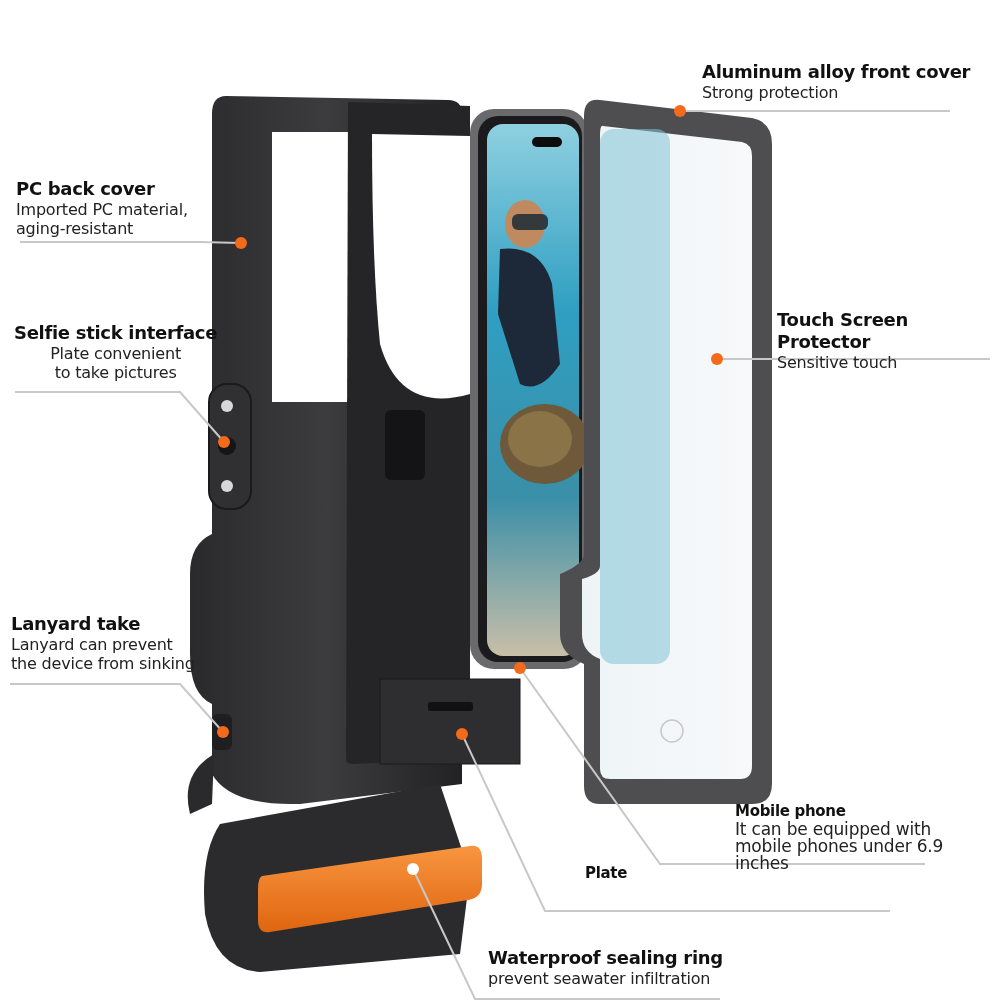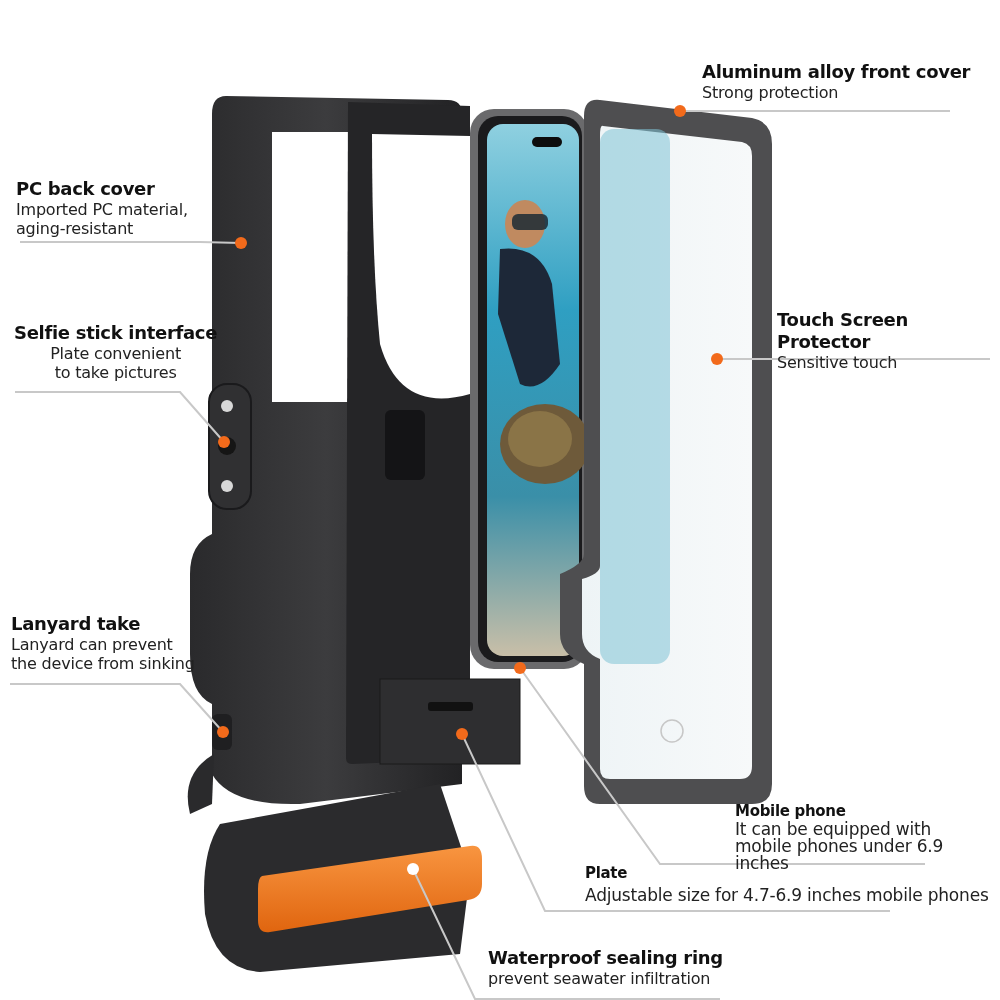--- a/index.html
+++ b/index.html
@@ -140,21 +140,20 @@
   </div>
 
   <div class="callout small" style="left:735px; top:787px;">
     <div class="title">Mobile phone</div>
     <div class="desc">It can be equipped with</div>
     <div class="desc">mobile phones under 6.9 inches</div>
   </div>
 
   <div class="callout small" style="left:585px; top:849px;">
     <div class="title">Plate</div>
-    <div class="desc" style="margin-top:4px;">Adjustable size for 4.7-6.9 inches mobile phones</div>
   </div>
 
   <div class="callout" style="left:488px; top:921px;margin-top:12px;">
     <div class="title">Waterproof sealing ring</div>
     <div class="desc">prevent seawater infiltration</div>
   </div>
 
 </div>
 
 </body></html>

